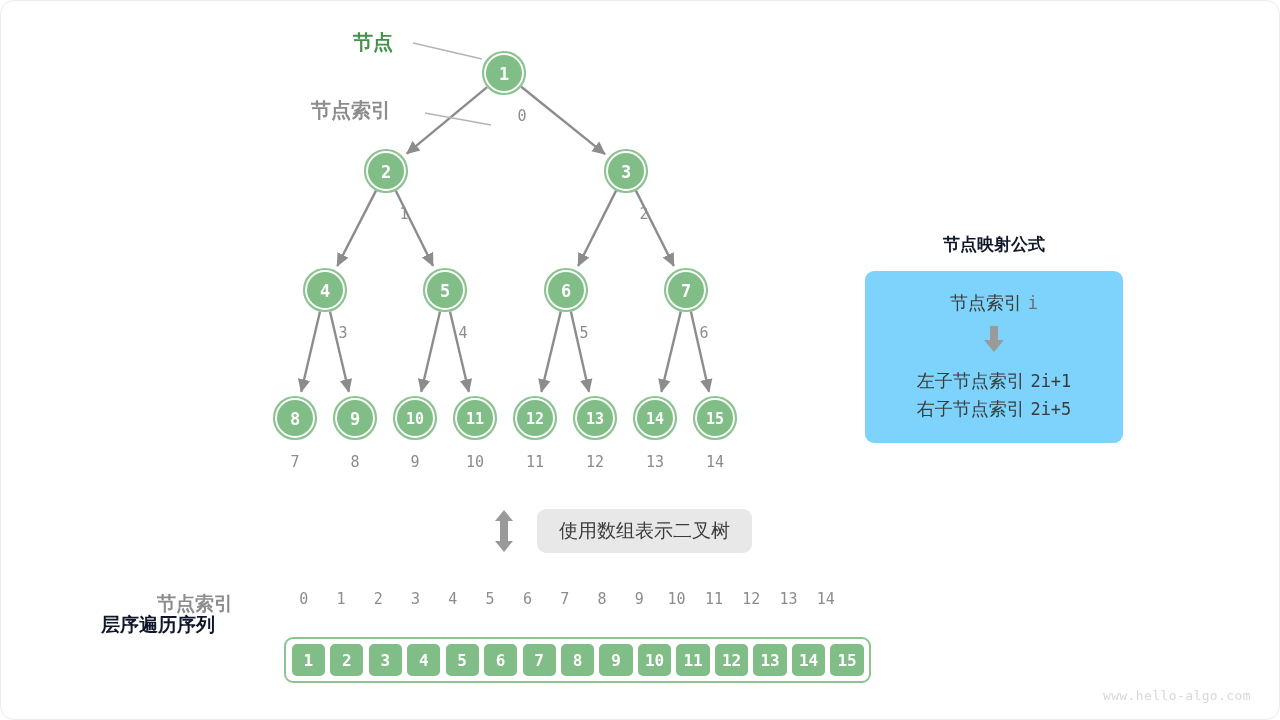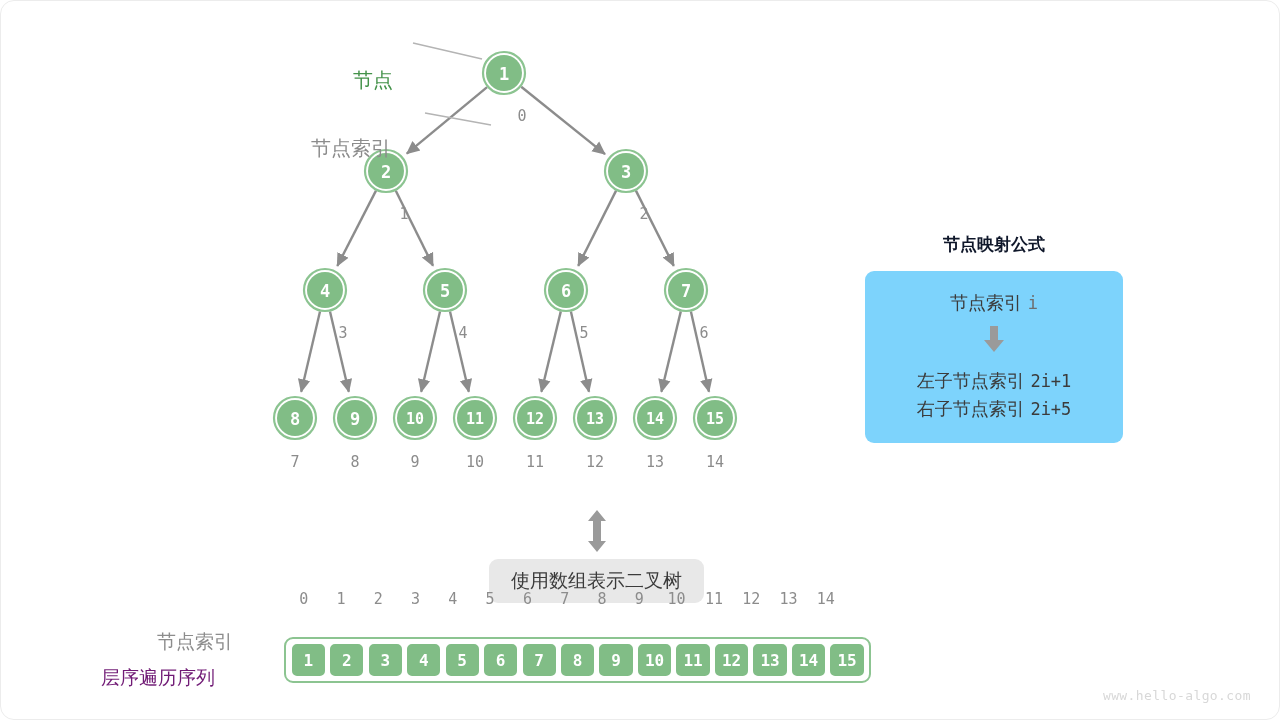--- a/index.html
+++ b/index.html
@@ -49,23 +49,22 @@
     font-family: "DejaVu Sans Mono", monospace;
     font-size: 15px;
     text-anchor: middle;
     dominant-baseline: central;
   }
 
   
   .cjk-label {
     position: absolute;
     font-family: "DejaVu Sans", sans-serif;
-    font-weight: 400;
+    font-weight: 700;
     white-space: nowrap;
-    margin-top: 38px;
   }
   #label-node {
     left: 352px; top: 28px;
     font-size: 20px;
     color: #44924a;
   }
   #label-node-index {
     left: 310px; top: 96px;
     font-size: 20px;
     color: #8c8c8c;
@@ -112,22 +111,21 @@
     margin: 7px auto 9px;
     width: 30px; height: 30px;
   }
 
   
   #transform-band {
     position: absolute;
     left: 488px; top: 508px;
     display: flex;
     align-items: center;
-    gap: 6px;
-    flex-direction: column;
+    gap: 18px;
   }
   #transform-arrow { width: 30px; height: 44px; }
   #transform-pill {
     background: #e8e8e8;
     border-radius: 9px;
     padding: 9px 22px;
     font-family: "DejaVu Sans", sans-serif;
     font-size: 19px;
     color: #3b3b3b;
     white-space: nowrap;
@@ -135,23 +133,23 @@
 
   
   #bottom-index-label {
     position: absolute;
     left: 156px; top: 590px;
     font-size: 19px;
     color: #8c8c8c;
   }
   #bottom-array-label {
     position: absolute;
-    left: 100px; top: 626px;
+    left: 100px; top: 611px;
     font-size: 19px;
-    color: #701a75;
+    color: #0f172a;
   }
   #bottom-index-row {
     position: absolute;
     left: 284px; top: 589px;
     display: flex;
   }
   #bottom-index-row .cell-idx {
     width: 37.3px;
     text-align: center;
     font-family: "DejaVu Sans Mono", monospace;

